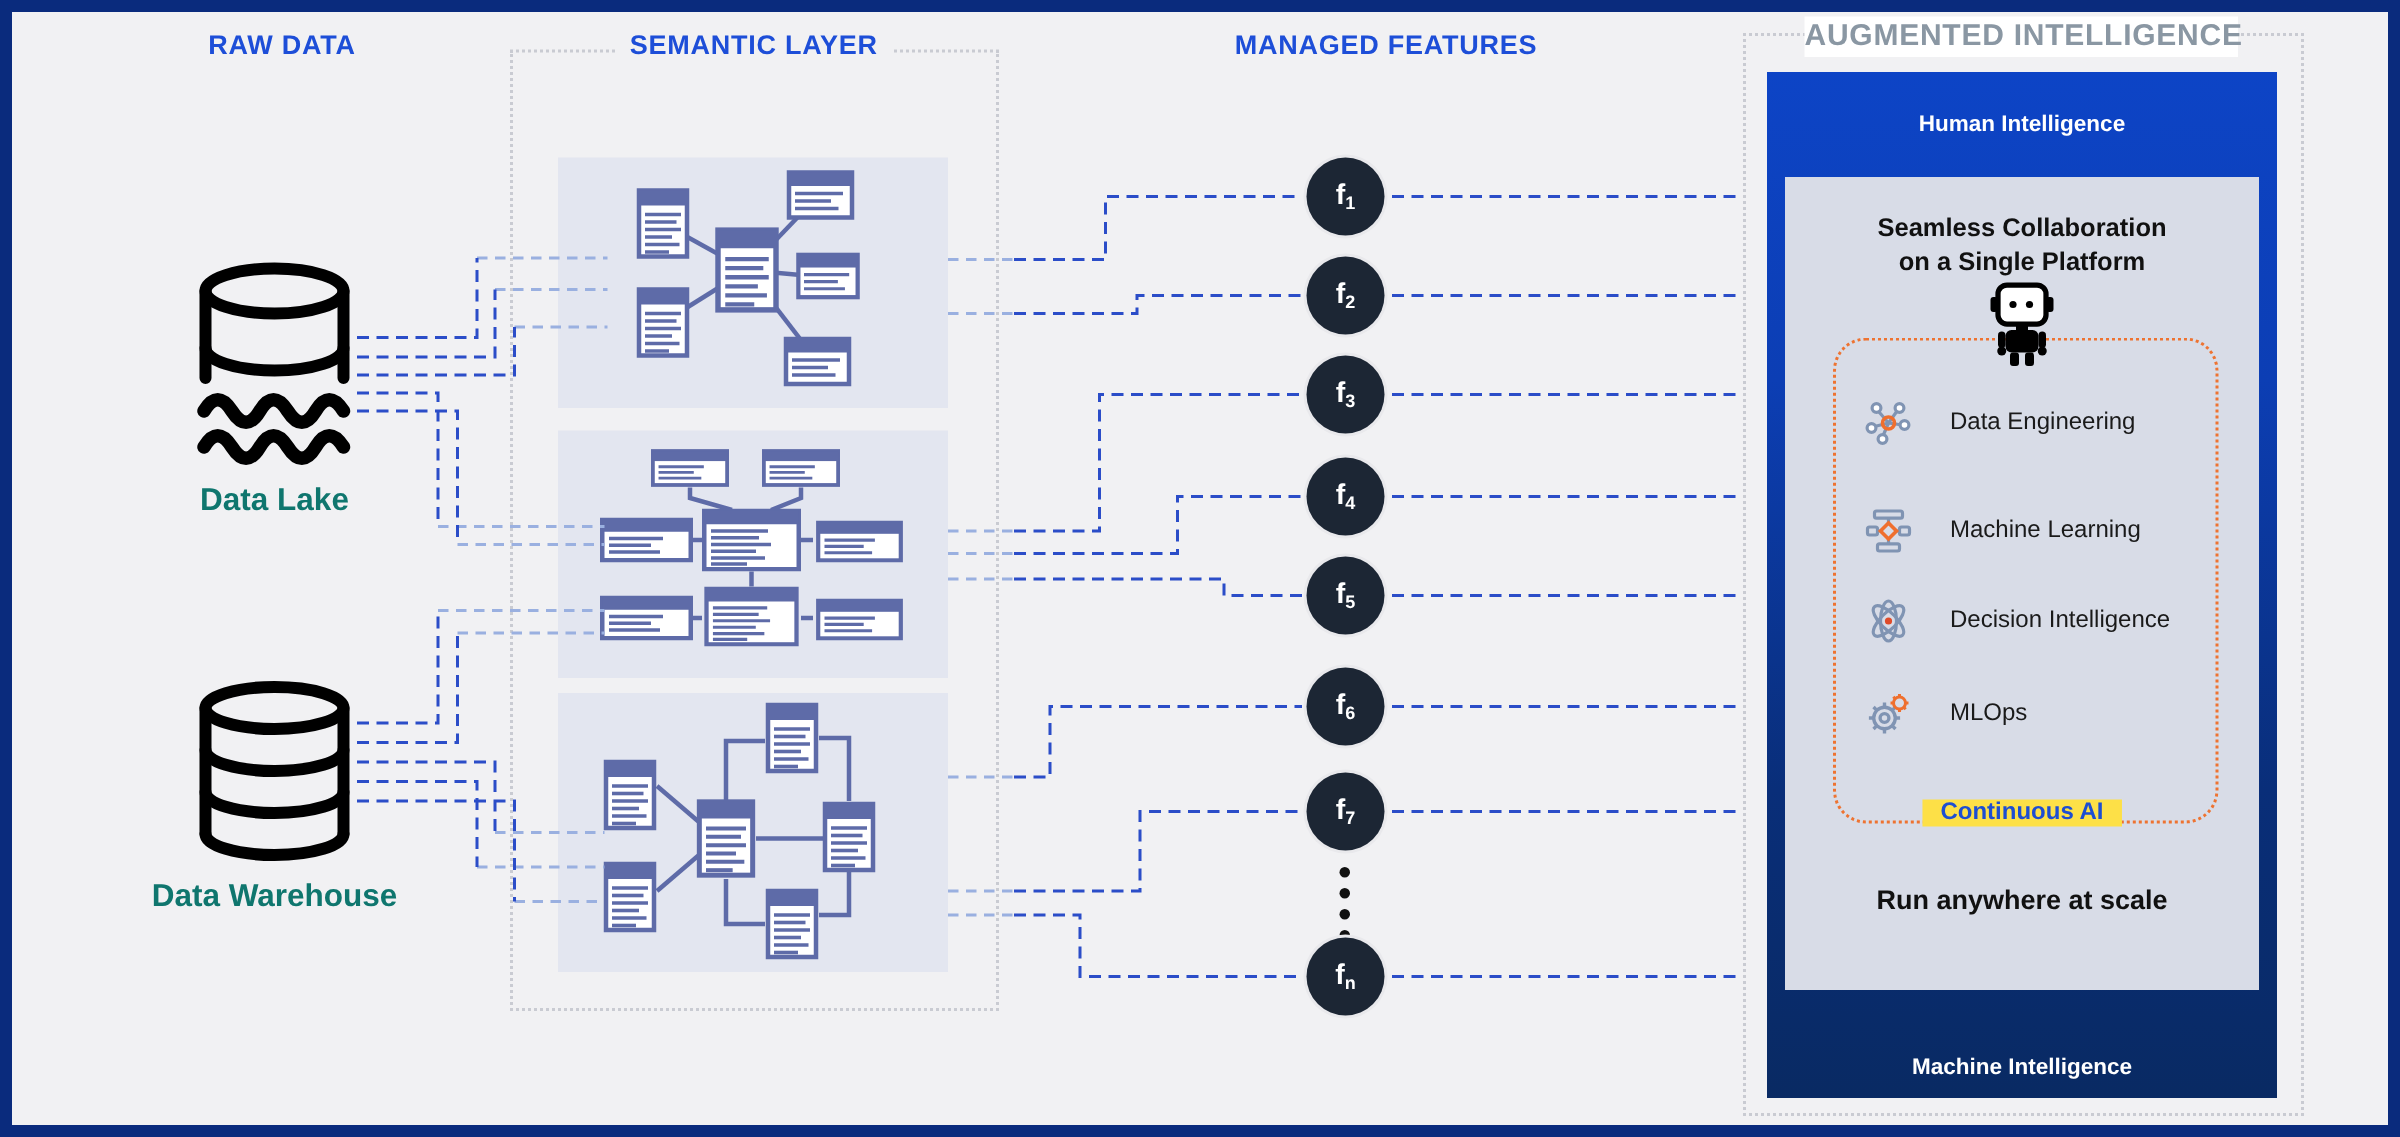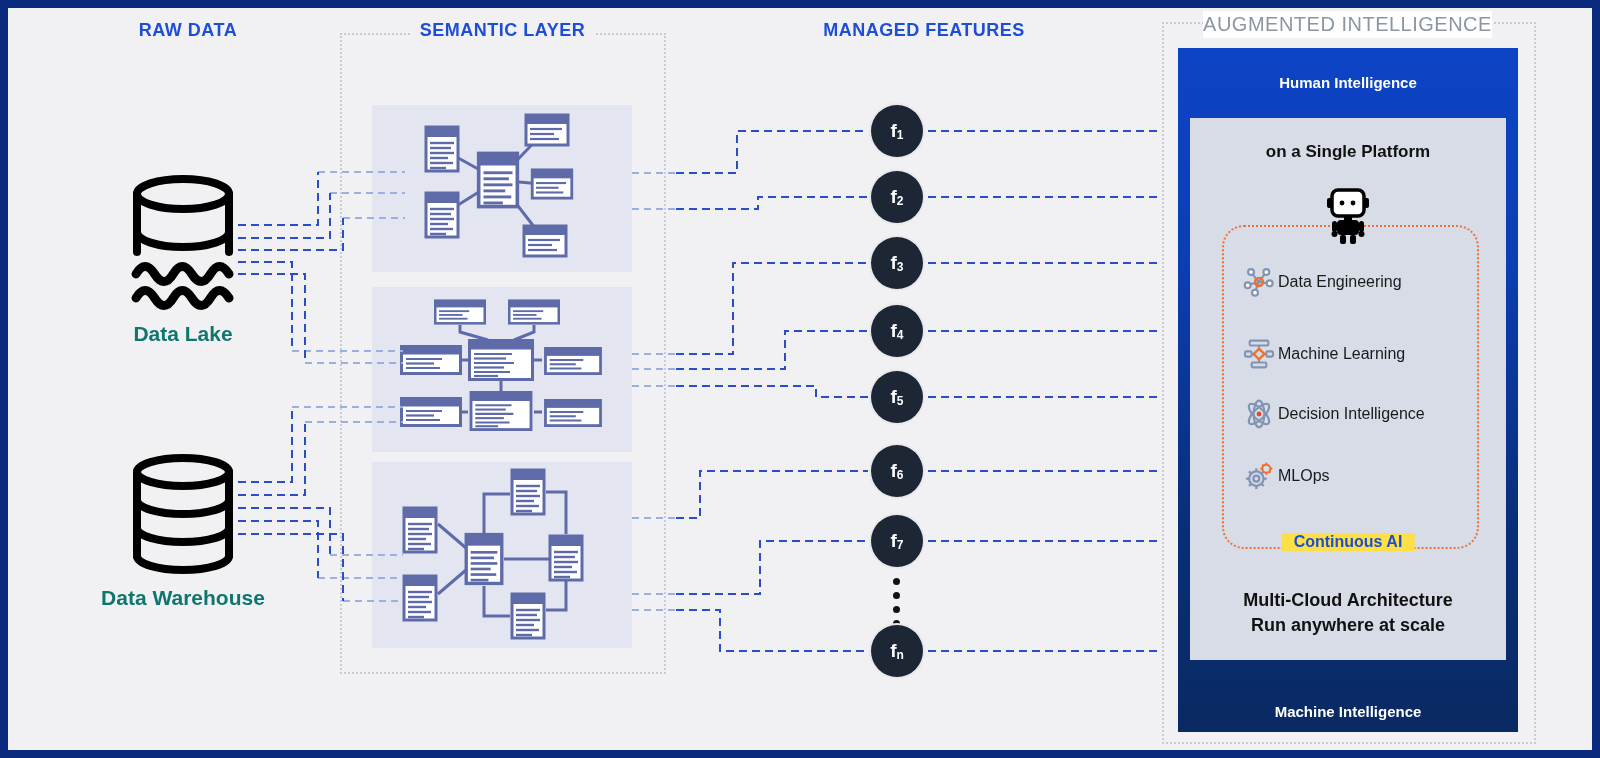--- a/index.html
+++ b/index.html
@@ -9,21 +9,21 @@
     font-family:"Liberation Sans", sans-serif;
   }
   .frame{position:absolute; inset:0; border:8px solid #0a2b7d; z-index:40; pointer-events:none;}
   .col-header{
     position:absolute; z-index:6; font-weight:bold; font-size:18px; letter-spacing:.5px;
     color:#1d4ed8; text-align:center; white-space:nowrap;
   }
   .dotted-zone{position:absolute; border:2px dotted #c9cbd2; z-index:1;}
   .ai-label-band{
     position:absolute; left:1203px; top:11px; width:289px; height:27px; z-index:7;
-    background:#ffffff; color:#8a97a3; font-weight:normal; font-size:20px; letter-spacing:.5px;
+    background:#ffffff; color:#8a97a3; font-weight:bold; font-size:20px; letter-spacing:.5px;
     text-align:center; line-height:27px; white-space:nowrap;
   }
   .overlay{position:absolute; left:0; top:0; z-index:5; pointer-events:none;}
   .diag-panel{position:absolute; background:#e3e6f0; z-index:2;}
   .src-icon{position:absolute; z-index:3;}
   .src-label{
     position:absolute; z-index:3; font-weight:bold; font-size:21px; color:#0f766e;
     text-align:center; white-space:nowrap;
   }
   .fcircle{
@@ -55,21 +55,21 @@
   .collab-title{
     position:absolute; top:22px; left:0; right:0; text-align:center;
     font-weight:bold; font-size:17px; color:#111; line-height:23px;
   }
   .robot{position:absolute; left:132px; top:70px; z-index:3;}
   .orange-box{
     position:absolute; left:32px; top:107px; width:253px; height:320px;
     border:2px dotted #ee7331; border-radius:22px; z-index:1;
   }
   .cap-row{
-    position:absolute; left:52px; height:36px; display:flex; align-items:center; gap:2px; z-index:2;
+    position:absolute; left:52px; height:36px; display:flex; align-items:center; gap:24px; z-index:2;
   }
   .cap-icon{width:34px; height:34px; display:flex; align-items:center; justify-content:center;}
   .cap-label{font-size:16px; color:#1a1a1a; white-space:nowrap;}
   .continuous-ai{
     position:absolute; top:415px; left:50%; transform:translateX(-50%); z-index:2;
     background:#fde047; padding:0 12px; color:#1d4ed2; font-weight:bold; font-size:16px; white-space:nowrap;
   }
   .ai-footer{
     position:absolute; top:470px; left:0; right:0; text-align:center;
     font-weight:bold; font-size:18px; color:#111; line-height:25px;
@@ -284,20 +284,21 @@
   <div class="fcircle" style="top:625px;">
     <span>f</span>
       <sub>n</sub>
   </div>
 
   <div class="ai-panel">
     <div class="ai-top-label">Human Intelligence</div>
 
     <div class="ai-inner">
       <div class="collab-title">
+        <div>Seamless Collaboration</div>
         <div>on a Single Platform</div>
       </div>
 
       <div class="robot">
         <svg width="52" height="58" viewBox="0 0 52 58">
           <rect x="10" y="2" width="32" height="26" rx="6" fill="#ffffff" stroke="#000000" stroke-width="3.5"></rect>
           <rect x="5" y="10" width="5" height="10" rx="2" fill="#000000"></rect>
           <rect x="42" y="10" width="5" height="10" rx="2" fill="#000000"></rect>
           <circle cx="20" cy="15" r="2.4" fill="#000000"></circle>
           <circle cx="31" cy="15" r="2.4" fill="#000000"></circle>
@@ -397,21 +398,20 @@
                 <line x1="19.6" y1="8.6" x2="20.6" y2="9.6"></line>
             </g>
           </svg>
         </span>
         <span class="cap-label">MLOps</span>
       </div>
 
       <div class="continuous-ai">Continuous AI</div>
 
       <div class="ai-footer">
-        <div>Multi-Cloud Architecture</div>
         <div>Run anywhere at scale</div>
       </div>
     </div>
 
     <div class="ai-bottom-label">Machine Intelligence</div>
   </div>
 
   <div class="frame"></div>
 </div>
 

